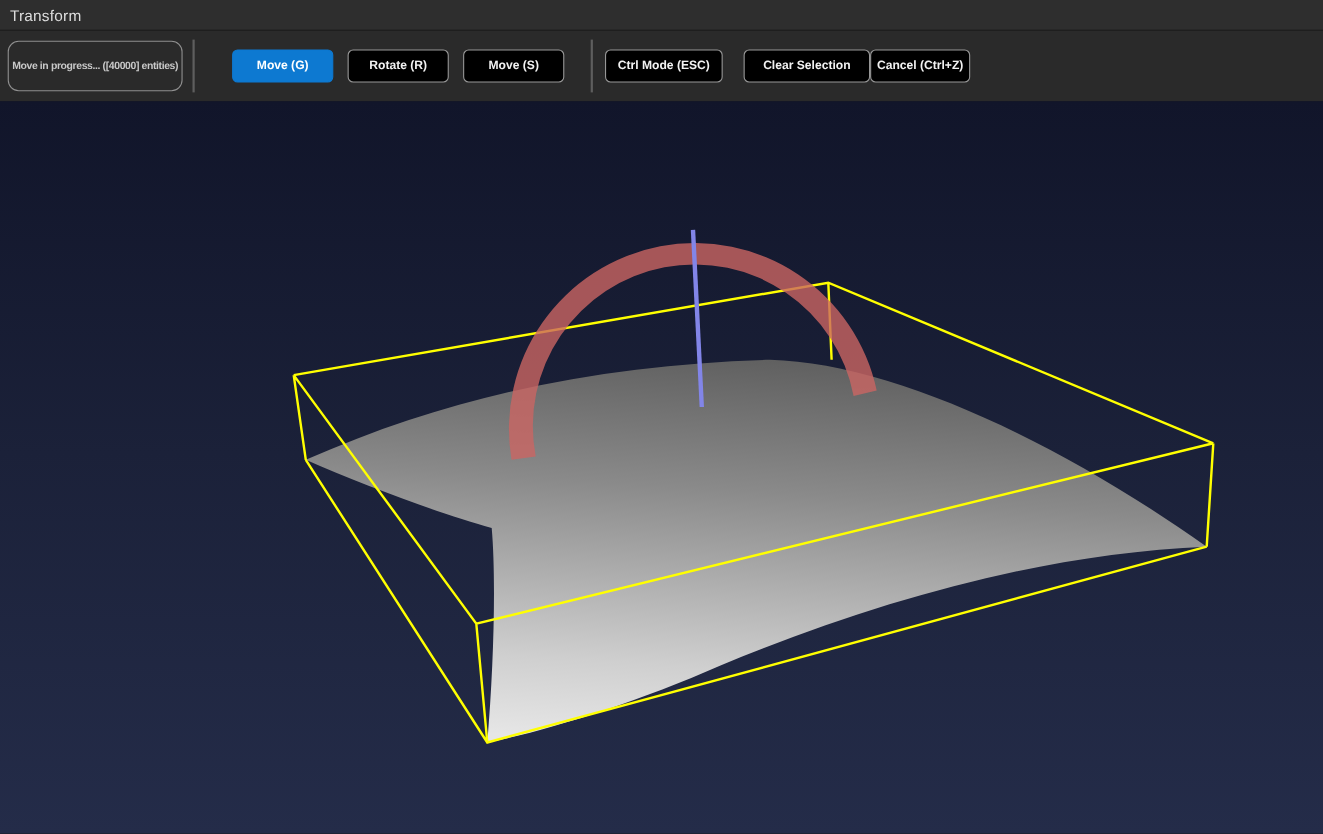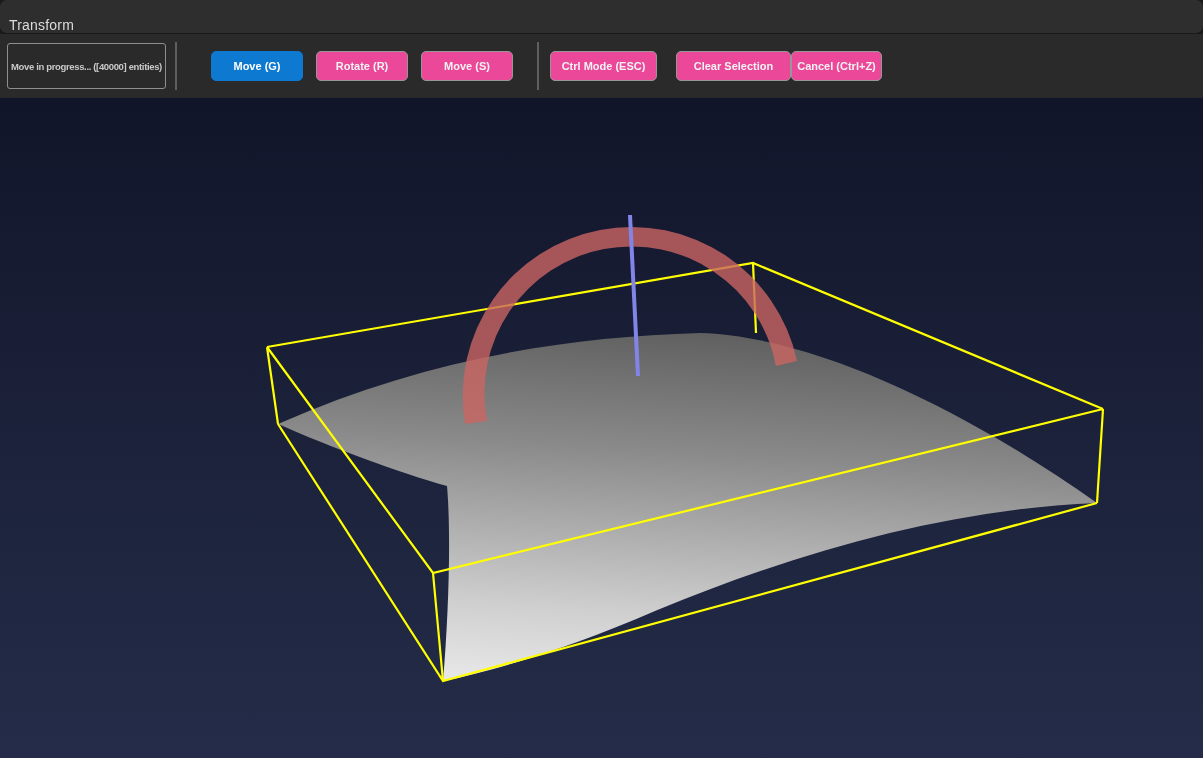--- a/index.html
+++ b/index.html
@@ -1,36 +1,36 @@
 <!DOCTYPE html>
 <html><head>
 <meta charset="utf-8">
 <style>
   * { margin:0; padding:0; box-sizing:border-box; }
   html,body { width:1203px; height:758px; overflow:hidden; background:#1a1a1a;
               font-family:"Liberation Sans", sans-serif; }
   .window { width:1203px; height:758px; display:flex; flex-direction:column; }
 
   
-  .titlebar { height:34px; background:#2e2e2e; border-bottom:1px solid #191919;
-              display:flex; align-items:flex-end; padding-left:9px; flex:0 0 auto;border-radius:7px; }
+  .titlebar { height:28px; background:#2e2e2e; border-bottom:1px solid #191919;
+              display:flex; align-items:center; padding-left:9px; flex:0 0 auto; }
   .titlebar span { font-size:14px; color:#dcdcdc; letter-spacing:0.2px; }
 
   
   .toolbar { height:64px; background:#2a2a2a; display:flex; align-items:center;
              padding-left:7px; flex:0 0 auto; }
-  .status-box { width:159px; height:46px; border:1px solid #8f8f8f; border-radius:3px;
+  .status-box { width:159px; height:46px; border:1px solid #8f8f8f; border-radius:10px;
                 display:flex; align-items:center; justify-content:center;
                 padding:0 3px; }
   .status-box span { font-size:9.5px; font-weight:bold; color:#c9c9c9;
                      letter-spacing:-0.35px; white-space:nowrap; }
   .vsep { width:2px; height:48px; background:#5e5e5e; flex:0 0 auto; }
   .vsep.s1 { margin-left:9px;  margin-right:34px; }
   .vsep.s2 { margin-left:11px; margin-right:11px; }
-  .btn { height:30px; border-radius:5px; background:#ec4899; border:1px solid #979797;
+  .btn { height:30px; border-radius:5px; background:#000000; border:1px solid #979797;
          color:#f2f2f2; font-family:"Liberation Sans", sans-serif;
          font-size:11px; font-weight:bold; cursor:pointer; white-space:nowrap; }
   .btn.mode { width:92px; margin-right:13px; }
   .btn.active { background:#0d79d1; border-color:#0d79d1; color:#ffffff; }
   .btn.act-1 { width:107px; margin-right:19px; }
   .btn.act-2 { width:115px; }
   .btn.act-3 { width:91px; }
 
   
   .viewport { flex:1 1 auto; position:relative;

